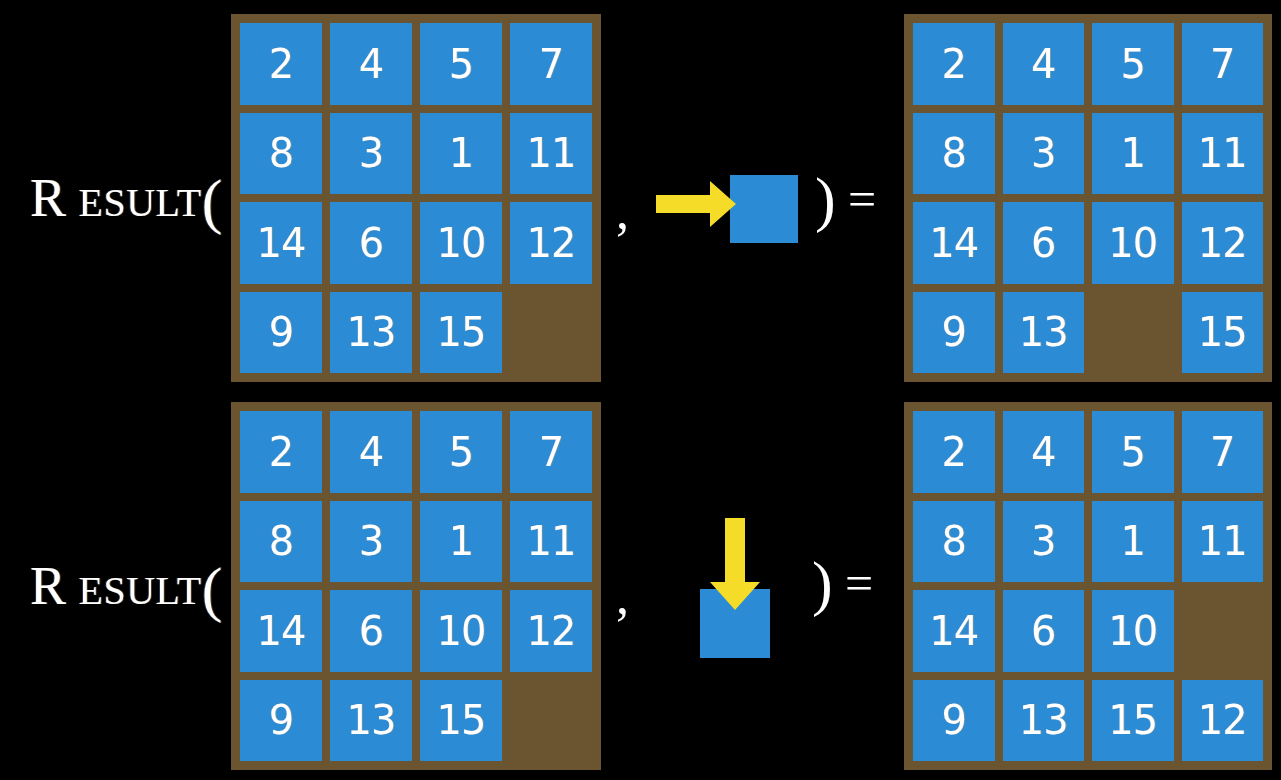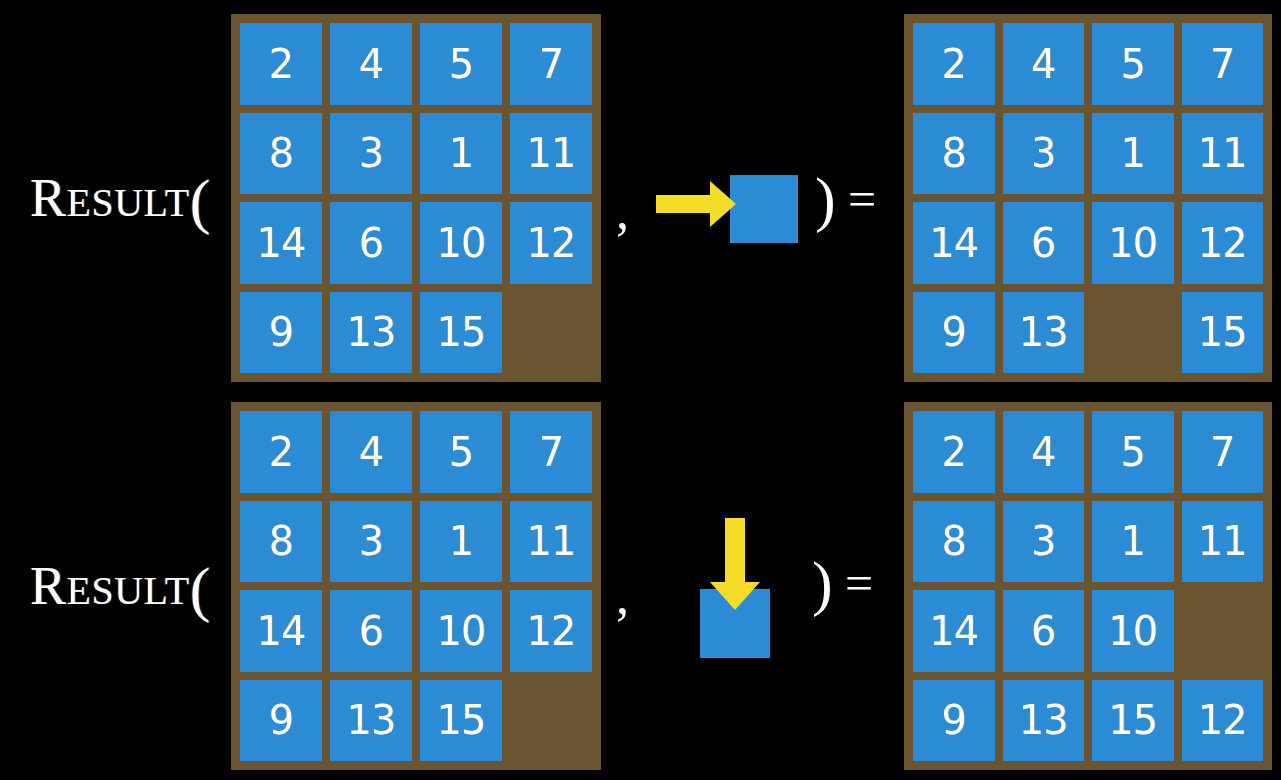--- a/index.html
+++ b/index.html
@@ -43,20 +43,21 @@
     letter-spacing: 0.5px;
     text-shadow: 1px 0 0 rgba(255,170,60,0.35), -1px 0 0 rgba(90,150,220,0.35);
   }
   .result-label .big {
     font-size: 54px;
     vertical-align: baseline;
   }
   .result-label .small {
     font-size: 40px;
     vertical-align: baseline;
+    margin-left: 12px;
   }
   .result-label .paren {
     font-size: 62px;
     vertical-align: -6px;
   }
 
   
   .grid {
     position: absolute;
     background: #6b5430;

